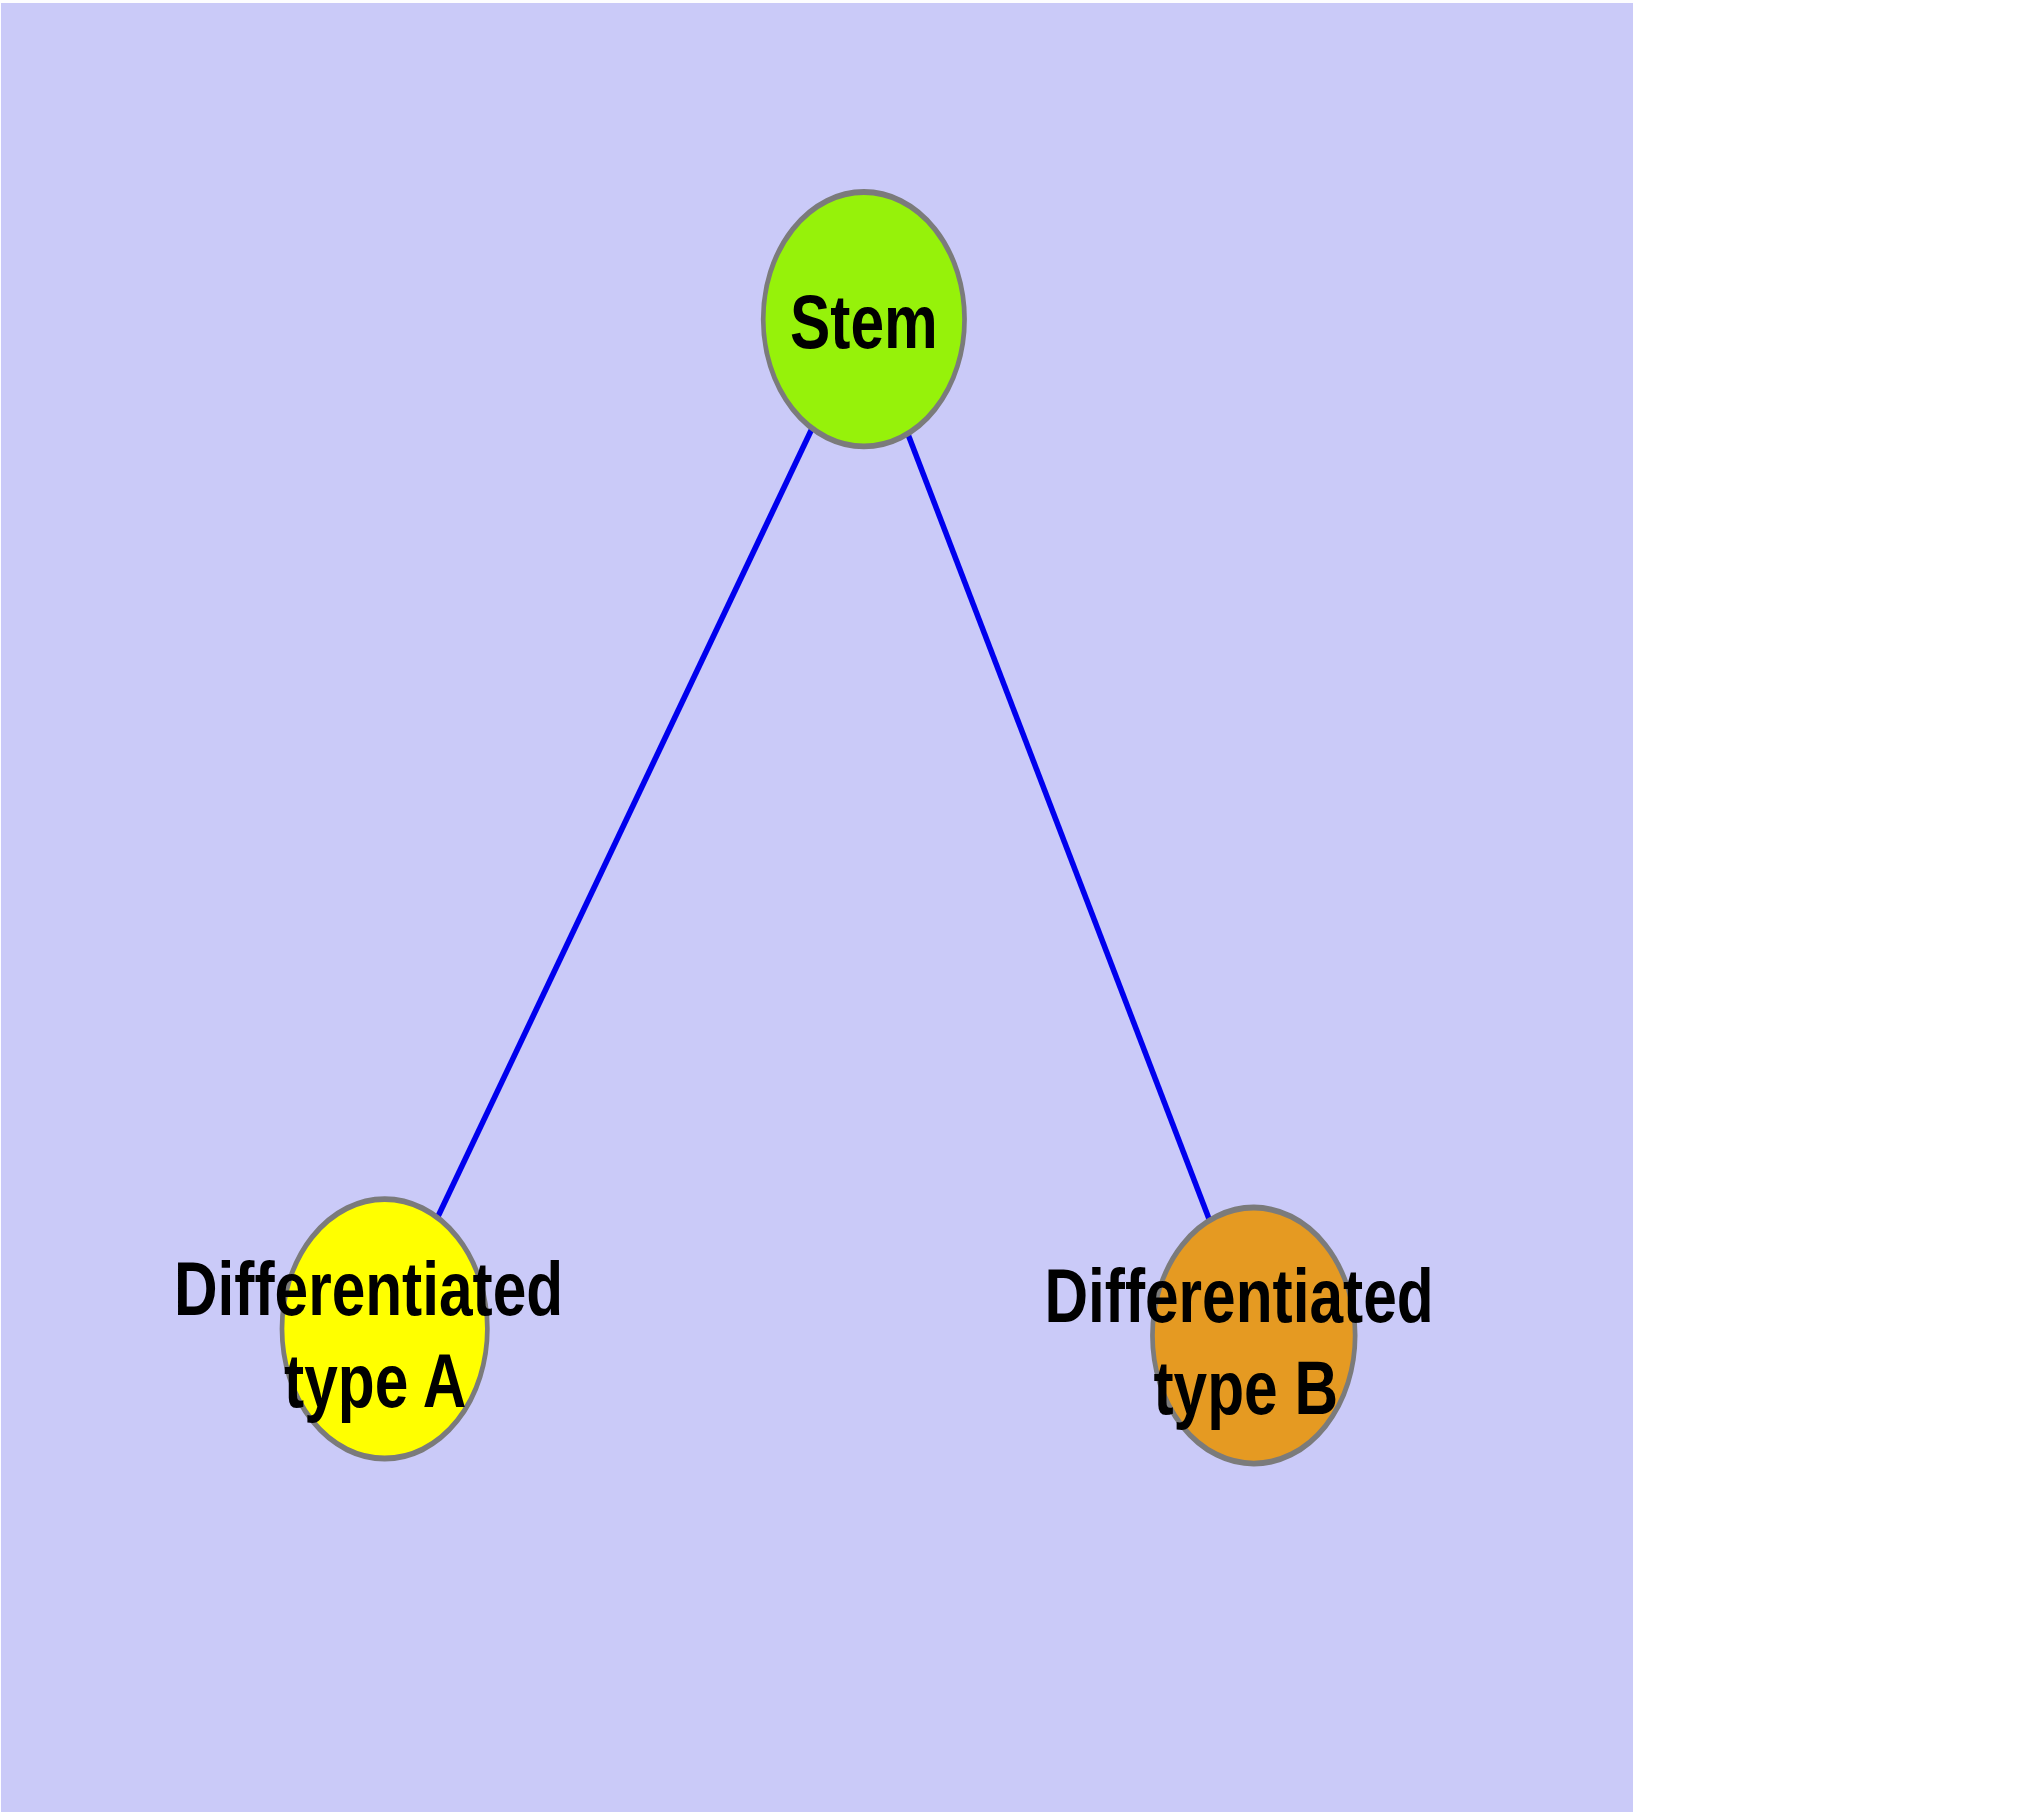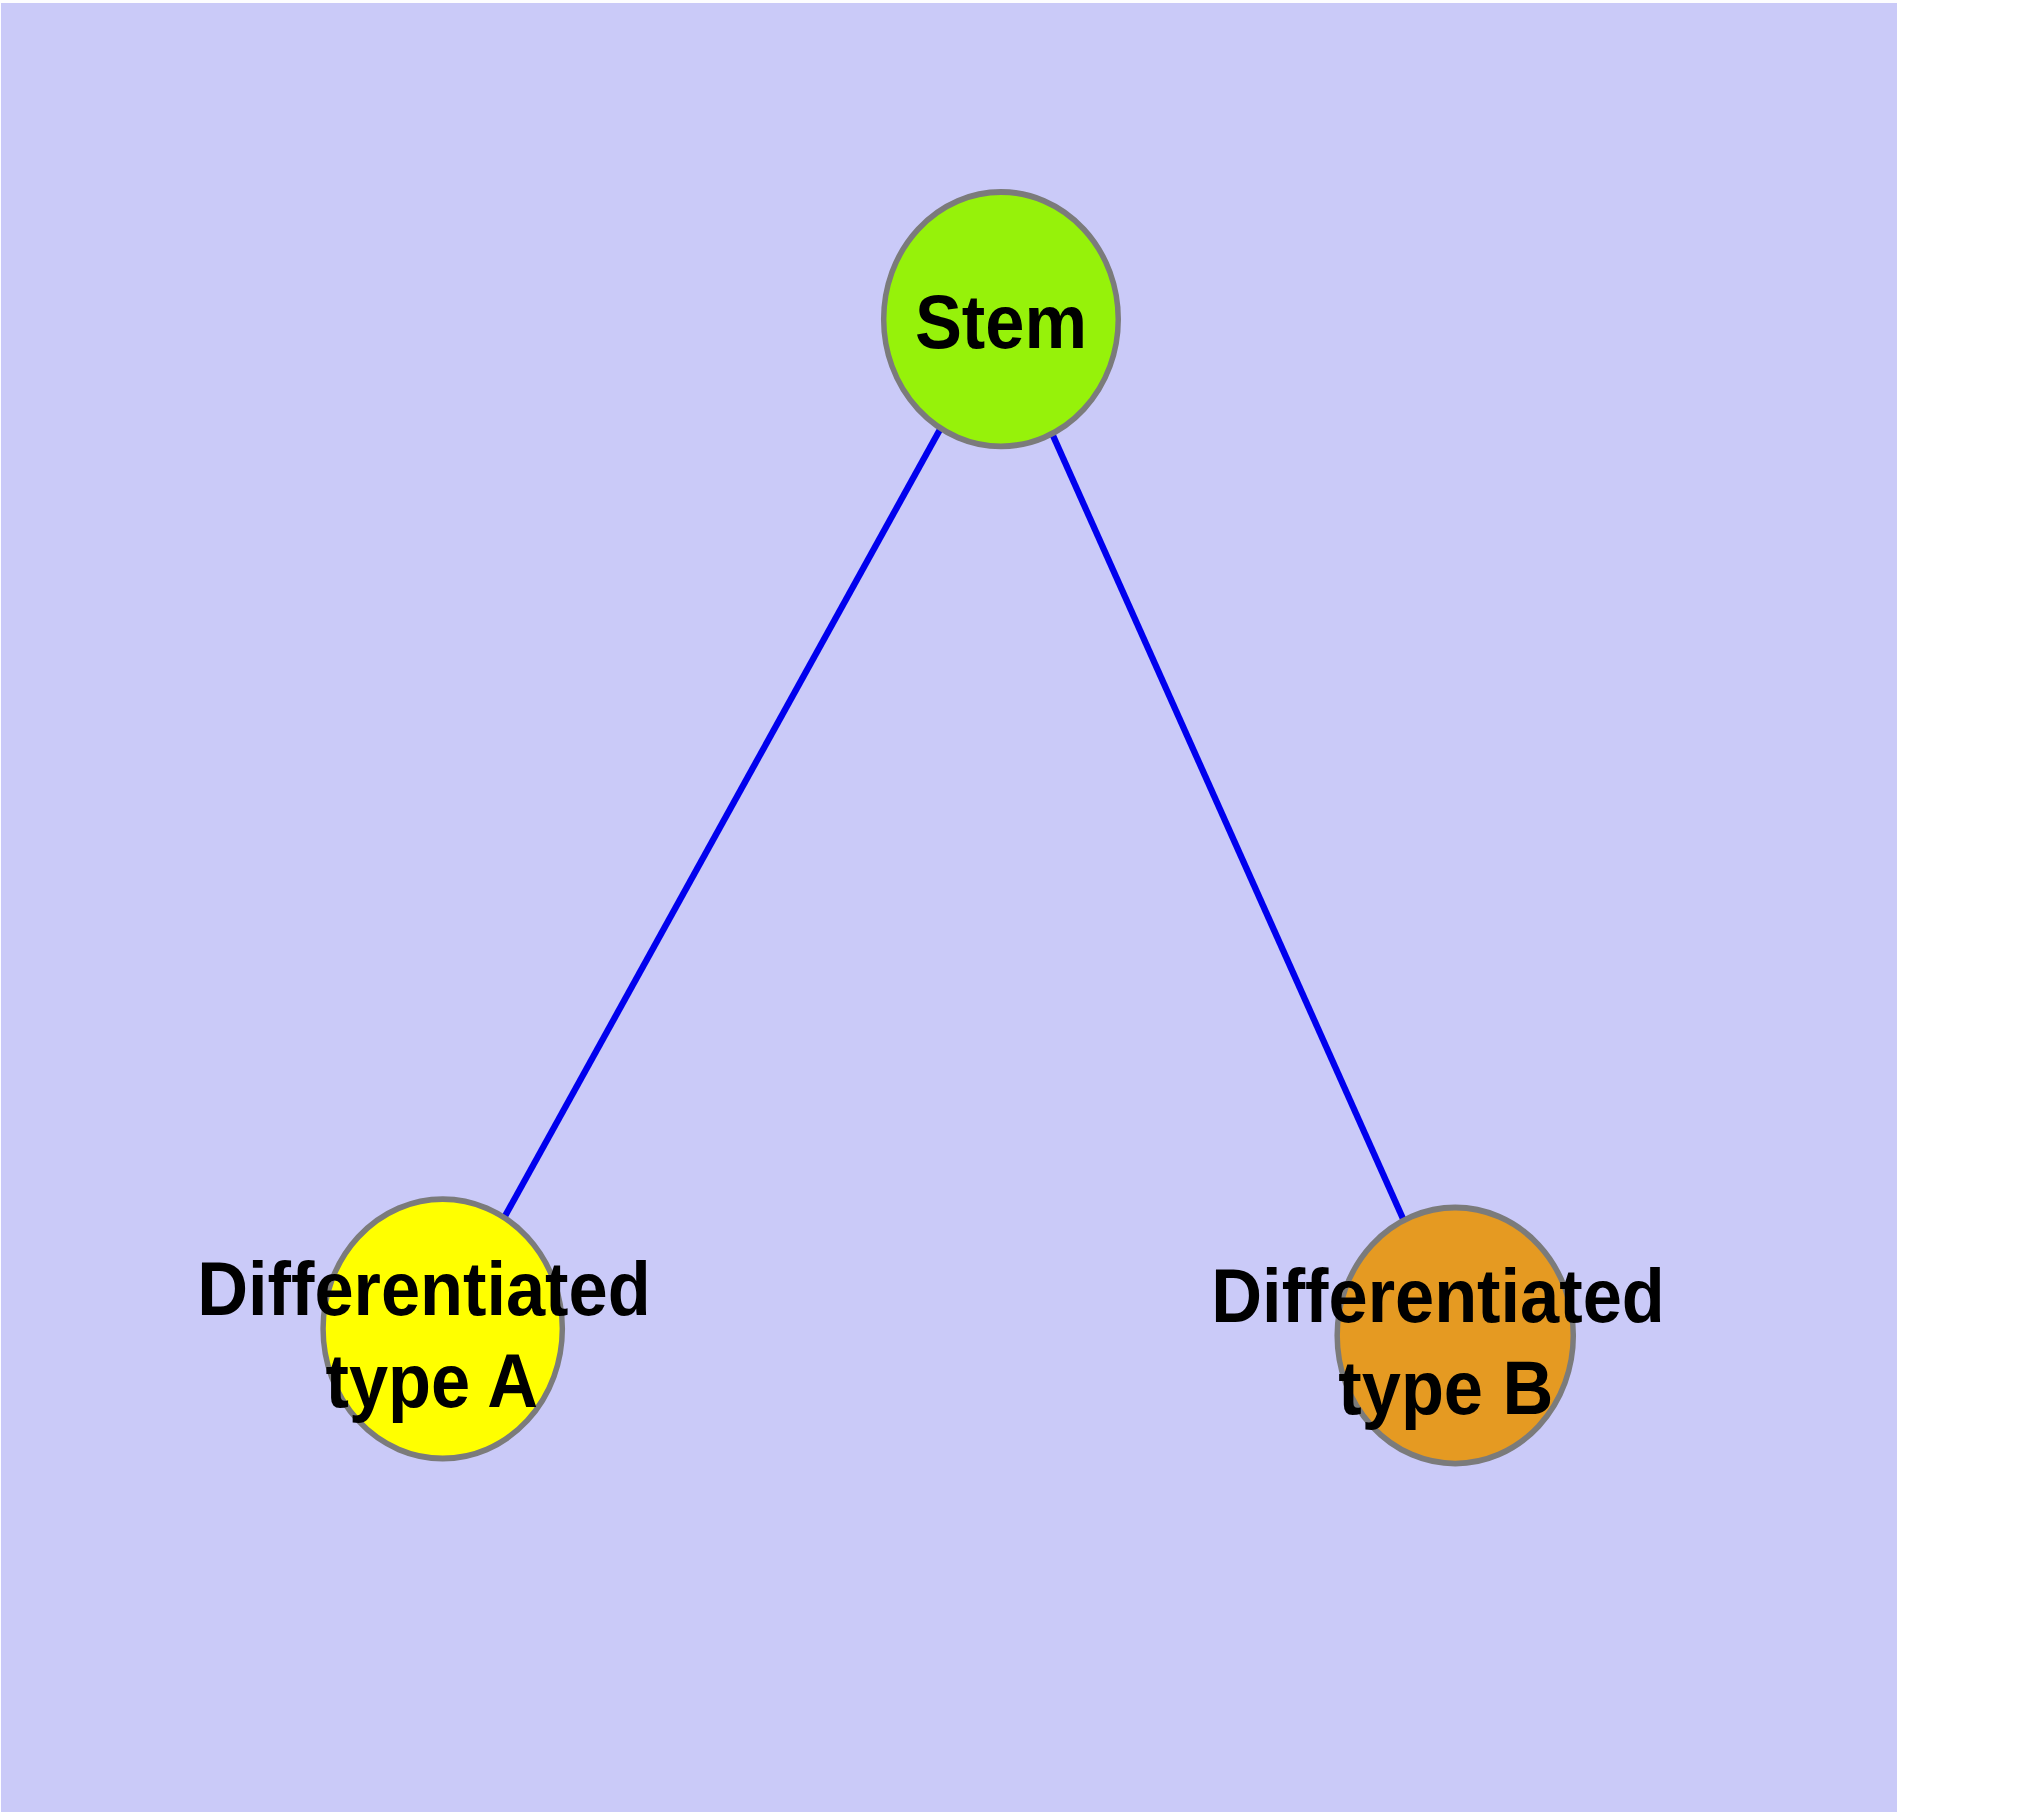--- a/index.html
+++ b/index.html
@@ -6,21 +6,21 @@
     margin: 0;
     padding: 0;
     width: 2021px;
     height: 1812px;
     overflow: hidden;
     background: #ffffff;
     font-family: "Liberation Sans", sans-serif;
   }
   .canvas {
     box-sizing: border-box;
-    width: 1897px;
+    width: 1633px;
     height: 1812px;
     border-top: 3.4px solid;
     border-left: 1.7px solid;
     position: relative;
     padding-left: 32px;
   }
   svg { display: block; width: 100%; height: 100%; }
   .edge { fill: none; }
   .node-circle { stroke-width: 7px; }
   .node-label {

